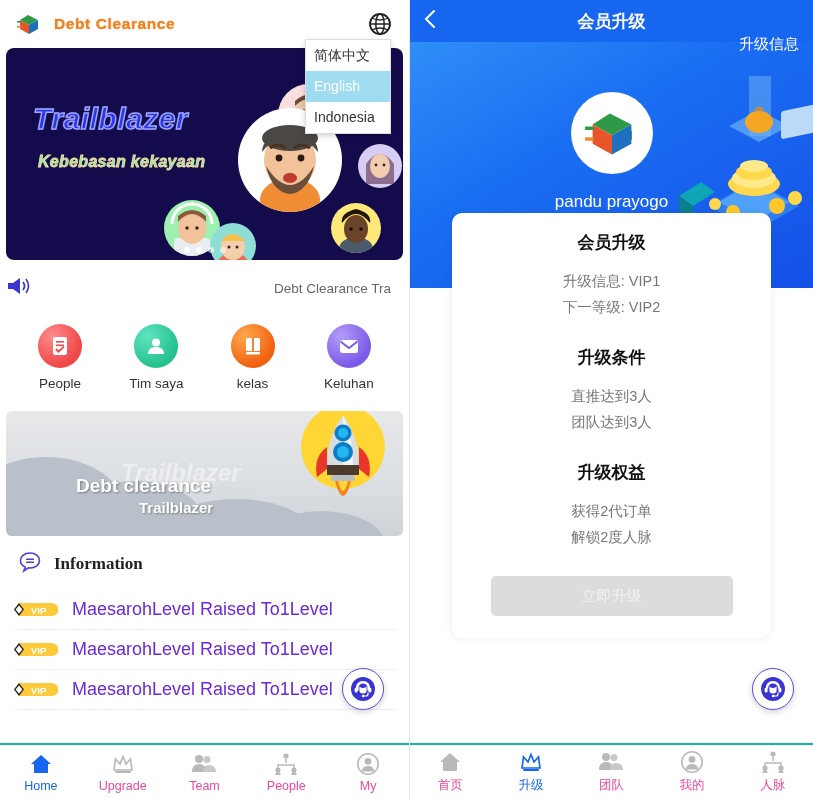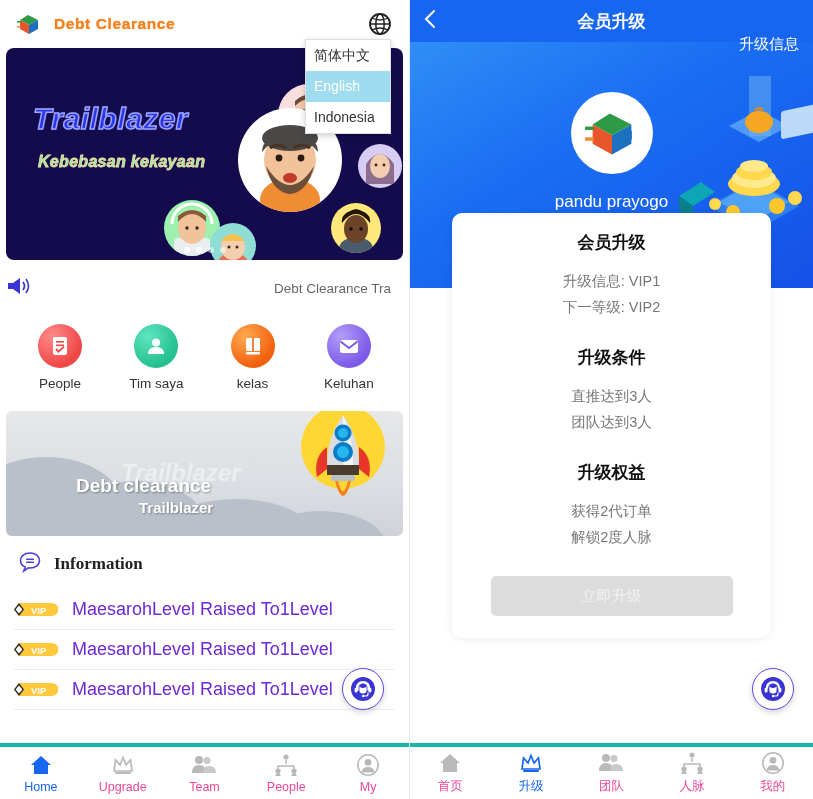--- a/index.html
+++ b/index.html
@@ -192,21 +192,21 @@
   .cs-fab {
     position: absolute; width: 42px; height: 42px; border-radius: 50%;
     background: #fff; border: 1.5px solid #5b4fe0;
     display: flex; align-items: center; justify-content: center;
     box-shadow: 0 2px 6px rgba(0,0,0,.18); cursor: pointer; z-index: 40;
   }
 
   
   .tabbar {
     position: absolute; bottom: 0; left: 0; right: 0; height: 56px;
-    background: #fff; border-top: 4px solid #14b8a6;
+    background: #fff; border-top: 2px solid #14b8a6;
     display: flex; z-index: 50;
   }
   .tab {
     flex: 1; display: flex; flex-direction: column;
     align-items: center; justify-content: center; gap: 3px; cursor: pointer;
   }
   .tab-label { font-size: 12.5px; color: #ec4899; }
   .tab.active .tab-label { color: #1766f0; }
   .tab svg { display: block; }
 </style>
@@ -593,33 +593,33 @@
       <div class="tab">
         <svg width="26" height="24" viewBox="0 0 26 24">
           <circle cx="8" cy="7" r="4" fill="#b9b9b9"></circle>
           <circle cx="16" cy="7.5" r="3.6" fill="#c9c9c9"></circle>
           <path d="M1 20 Q1 12 8 12 Q15 12 15 20 Z" fill="#b9b9b9"></path>
           <path d="M12 20 Q12 13 18 13 Q25 13 25 20 Z" fill="#c9c9c9"></path>
         </svg>
         <span class="tab-label">团队</span>
       </div>
       <div class="tab">
+        <svg width="24" height="24" viewBox="0 0 24 24">
+          <circle cx="12" cy="12" r="10.2" fill="none" stroke="#b9b9b9" stroke-width="1.6"></circle>
+          <circle cx="12" cy="9.4" r="3.4" fill="#b9b9b9"></circle>
+          <path d="M5.6 19.4 Q6.4 14 12 14 Q17.6 14 18.4 19.4 Z" fill="#b9b9b9"></path>
+        </svg>
+        <span class="tab-label">我的</span>
+      </div>
+      <div class="tab">
         <svg width="26" height="24" viewBox="0 0 26 24">
           <circle cx="13" cy="4" r="2.6" fill="#b9b9b9"></circle>
           <path d="M13 7 v4 M5 16 v-3 h16 v3" stroke="#b9b9b9" stroke-width="1.5" fill="none"></path>
           <circle cx="5" cy="18" r="2.6" fill="#b9b9b9"></circle>
           <circle cx="21" cy="18" r="2.6" fill="#b9b9b9"></circle>
           <path d="M2.4 23 q0-3 2.6-3 q2.6 0 2.6 3 Z" fill="#b9b9b9"></path>
           <path d="M18.4 23 q0-3 2.6-3 q2.6 0 2.6 3 Z" fill="#b9b9b9"></path>
         </svg>
         <span class="tab-label">人脉</span>
       </div>
-      <div class="tab">
-        <svg width="24" height="24" viewBox="0 0 24 24">
-          <circle cx="12" cy="12" r="10.2" fill="none" stroke="#b9b9b9" stroke-width="1.6"></circle>
-          <circle cx="12" cy="9.4" r="3.4" fill="#b9b9b9"></circle>
-          <path d="M5.6 19.4 Q6.4 14 12 14 Q17.6 14 18.4 19.4 Z" fill="#b9b9b9"></path>
-        </svg>
-        <span class="tab-label">我的</span>
-      </div>
     </div>
   </div>
 </div>
 
 </body></html>

